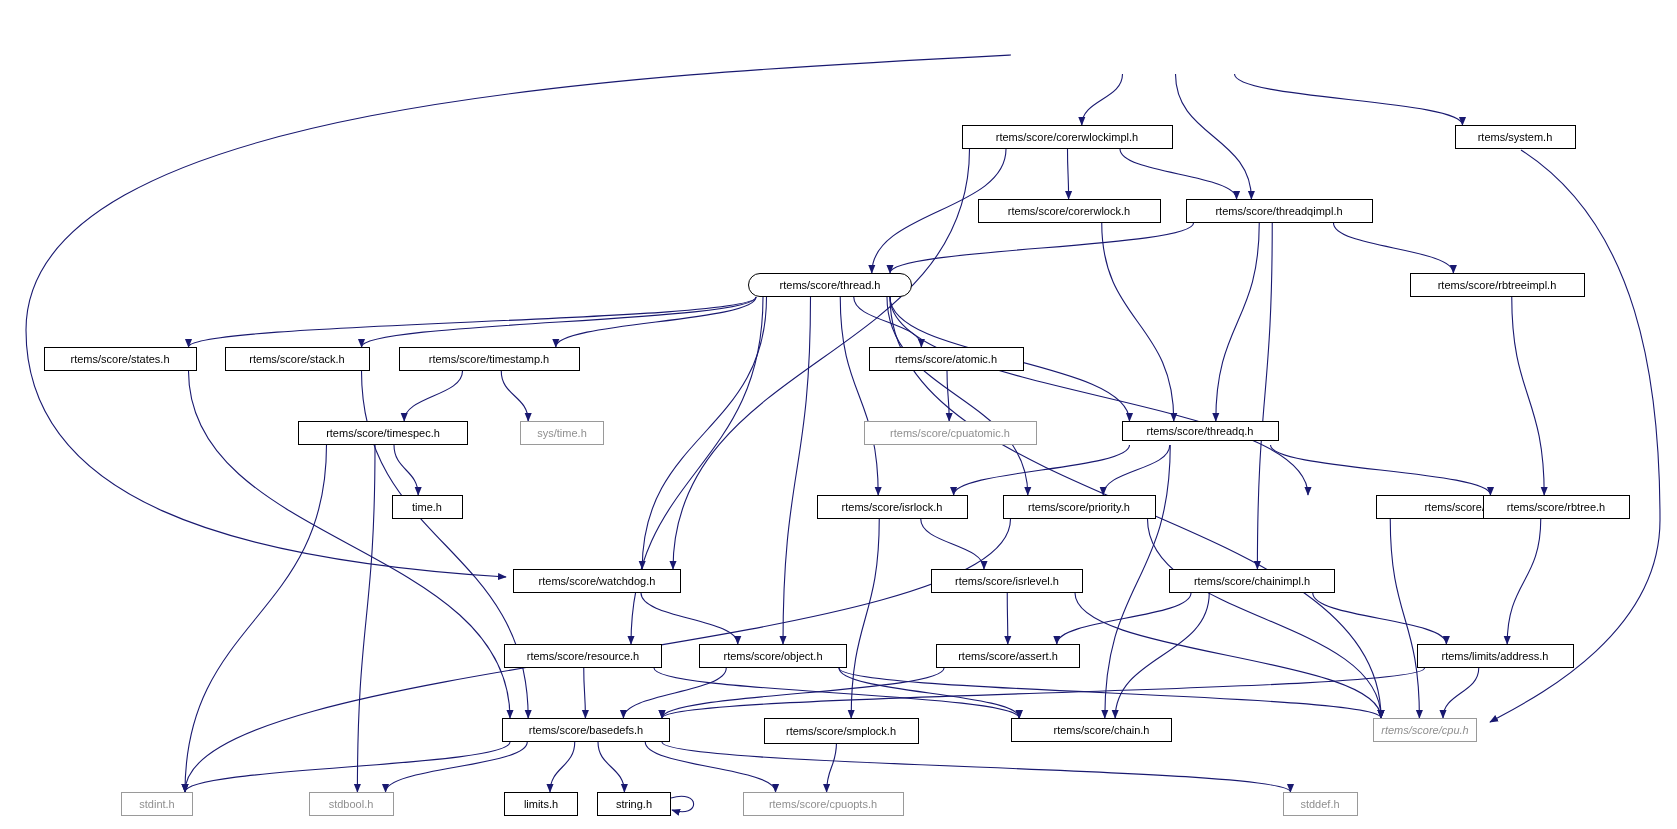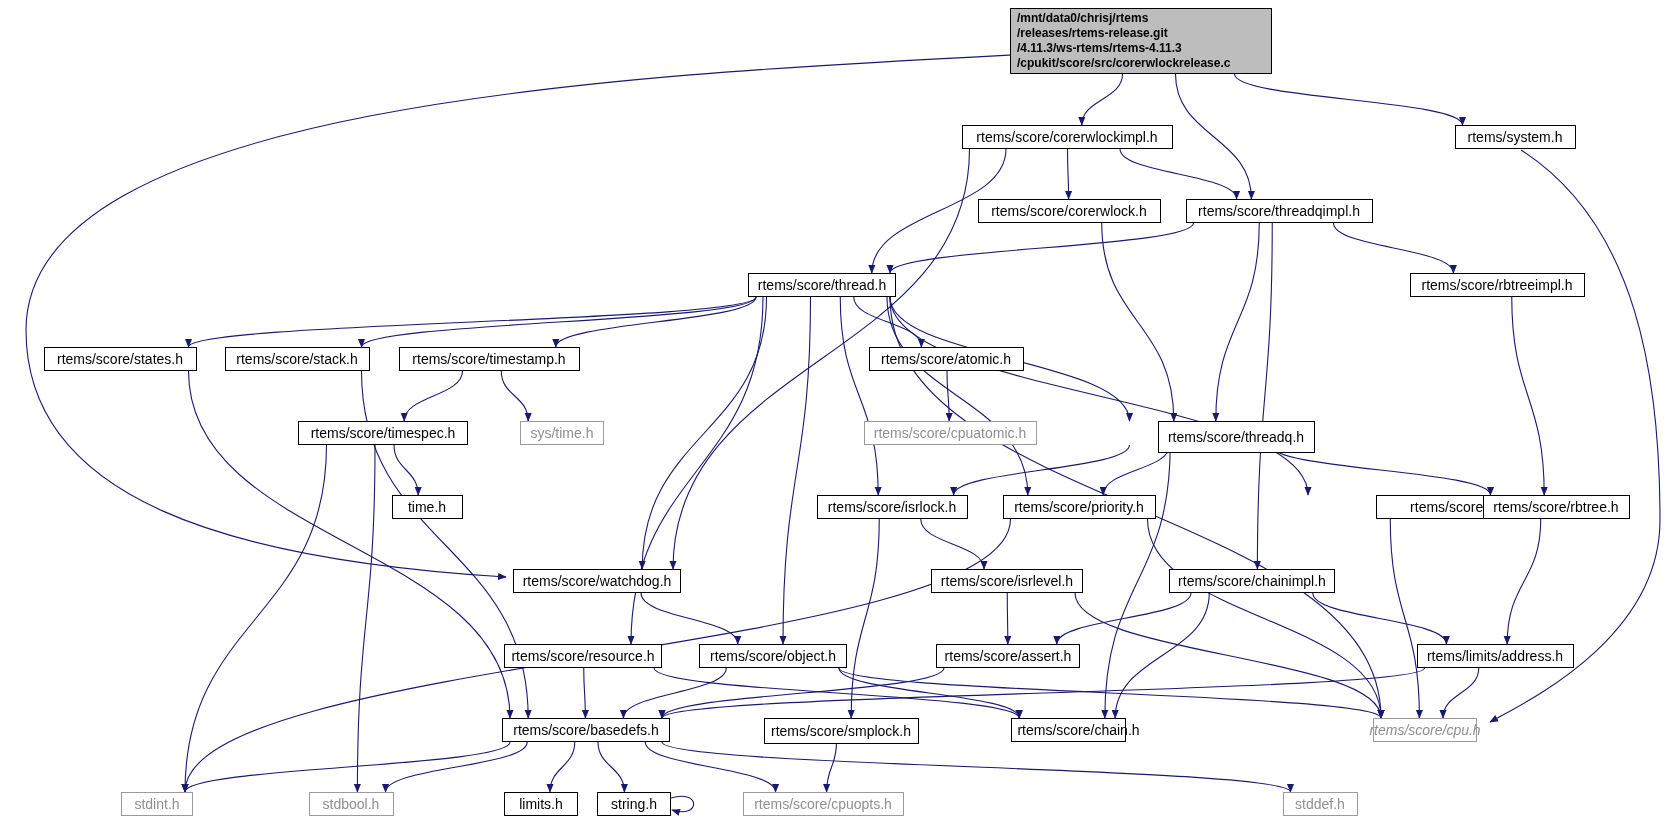--- a/index.html
+++ b/index.html
@@ -16,21 +16,21 @@
     overflow: hidden;
   }
   #graph svg { position: absolute; left: 0; top: 0; }
   .node {
     position: absolute;
     display: flex;
     align-items: center;
     justify-content: center;
     border: 1px solid #000000;
     background: #ffffff;
-    font-size: 14px;
+    font-size: 11px;
     color: #000000;
     white-space: nowrap;
     cursor: pointer;
     z-index: 2;
   }
   .node.external {
     border-color: #9a9a9a;
     color: #8f8f8f;
     cursor: default;
   }
@@ -119,55 +119,49 @@
       <path d="M 836.5 742 C 836.5 767, 826.6 767, 826.6 792" fill="none" stroke="#191970" stroke-width="1.1" marker-end="url(#arr)"></path>
       <path d="M 510 742 C 510 767, 185 767, 185 792" fill="none" stroke="#191970" stroke-width="1.1" marker-end="url(#arr)"></path>
       <path d="M 527.25 742 C 527.25 767, 385.5 767, 385.5 792" fill="none" stroke="#191970" stroke-width="1.1" marker-end="url(#arr)"></path>
       <path d="M 574.75 742 C 574.75 767, 550 767, 550 792" fill="none" stroke="#191970" stroke-width="1.1" marker-end="url(#arr)"></path>
       <path d="M 598 742 C 598 767, 624.4 767, 624.4 792" fill="none" stroke="#191970" stroke-width="1.1" marker-end="url(#arr)"></path>
       <path d="M 645.25 742 C 645.25 767, 775.6 767, 775.6 792" fill="none" stroke="#191970" stroke-width="1.1" marker-end="url(#arr)"></path>
       <path d="M 662 742 C 662 767, 1290.5 767, 1290.5 792" fill="none" stroke="#191970" stroke-width="1.1" marker-end="url(#arr)"></path>
       <path d="M 671 798 C 701 789, 701 819, 672 810" fill="none" stroke="#191970" stroke-width="1.1" marker-end="url(#arr)"></path>
       <path d="M 1521 150 C 1638 225, 1660 380, 1660 520 C 1660 640, 1522 704, 1490 722" fill="none" stroke="#191970" stroke-width="1.1" marker-end="url(#arr)"></path>
     </svg>
-    <div class="node root" style="left: 1010px; top: 8px; width: 262px; height: 66px;">
-      <div>/mnt/data0/chrisj/rtems</div>
-      <div>/releases/rtems-release.git</div>
-      <div>/4.11.3/ws-rtems/rtems-4.11.3</div>
-      <div>/cpukit/score/src/corerwlockrelease.c</div>
-    </div>
     <div class="node" style="left: 961.5px; top: 125px; width: 211px; height: 24px;">rtems/score/corerwlockimpl.h</div>
     <div class="node" style="left: 1454.5px; top: 125px; width: 121px; height: 24px;">rtems/system.h</div>
     <div class="node" style="left: 977.5px; top: 199px; width: 183px; height: 24px;">rtems/score/corerwlock.h</div>
     <div class="node" style="left: 1185.5px; top: 199px; width: 187px; height: 24px;">rtems/score/threadqimpl.h</div>
-    <div class="node" style="left: 748px; top: 273px; width: 148px; height: 24px;">rtems/score/thread.h</div>
+    <div class="node" style="left: 748px; top: 273px; width: 164px; height: 24px; border-radius: 12px;">rtems/score/thread.h</div>
     <div class="node" style="left: 1409.5px; top: 273px; width: 175px; height: 24px;">rtems/score/rbtreeimpl.h</div>
     <div class="node" style="left: 43.5px; top: 347px; width: 153px; height: 24px;">rtems/score/states.h</div>
     <div class="node" style="left: 224.5px; top: 347px; width: 145px; height: 24px;">rtems/score/stack.h</div>
     <div class="node" style="left: 398.5px; top: 347px; width: 181px; height: 24px;">rtems/score/timestamp.h</div>
     <div class="node" style="left: 868.5px; top: 347px; width: 155px; height: 24px;">rtems/score/atomic.h</div>
     <div class="node" style="left: 298px; top: 421px; width: 170px; height: 24px;">rtems/score/timespec.h</div>
     <div class="node external" style="left: 520px; top: 421px; width: 84px; height: 24px;">sys/time.h</div>
     <div class="node external" style="left: 863.5px; top: 421px; width: 173px; height: 24px;">rtems/score/cpuatomic.h</div>
-    <div class="node" style="left: 1121.5px; top: 421px; width: 157px; height: 32px; margin-left: 36px;">rtems/score/threadq.h</div>
+    <div class="node" style="left: 1121.5px; top: 421px; width: 157px; height: 20px;">rtems/score/threadq.h</div>
     <div class="node" style="left: 391.5px; top: 495px; width: 71px; height: 24px;">time.h</div>
     <div class="node" style="left: 816.5px; top: 495px; width: 151px; height: 24px;">rtems/score/isrlock.h</div>
     <div class="node" style="left: 1002.5px; top: 495px; width: 153px; height: 24px;">rtems/score/priority.h</div>
     <div class="node" style="left: 1376px; top: 495px; width: 180px; height: 24px; padding-left: 22px;">rtems/score/context.h</div>
     <div class="node" style="left: 1482.5px; top: 495px; width: 147px; height: 24px;">rtems/score/rbtree.h</div>
     <div class="node" style="left: 513px; top: 569px; width: 168px; height: 24px;">rtems/score/watchdog.h</div>
     <div class="node" style="left: 931px; top: 569px; width: 152px; height: 24px;">rtems/score/isrlevel.h</div>
     <div class="node" style="left: 1169px; top: 569px; width: 166px; height: 24px;">rtems/score/chainimpl.h</div>
     <div class="node" style="left: 504px; top: 644px; width: 158px; height: 24px;">rtems/score/resource.h</div>
     <div class="node" style="left: 699px; top: 644px; width: 148px; height: 24px;">rtems/score/object.h</div>
     <div class="node" style="left: 936px; top: 644px; width: 144px; height: 24px;">rtems/score/assert.h</div>
     <div class="node" style="left: 1416.5px; top: 644px; width: 157px; height: 24px;">rtems/limits/address.h</div>
     <div class="node" style="left: 502px; top: 718px; width: 168px; height: 24px;">rtems/score/basedefs.h</div>
     <div class="node" style="left: 763.5px; top: 718px; width: 155px; height: 26px;">rtems/score/smplock.h</div>
-    <div class="node" style="left: 1011px; top: 718px; width: 115px; height: 24px; padding-left: 20px;">rtems/score/chain.h</div>
+    <div class="node" style="left: 1011px; top: 718px; width: 161px; height: 24px; padding-left: 20px;">rtems/score/chain.h</div>
     <div class="node external" style="left: 1373px; top: 718px; width: 104px; height: 24px; font-style: italic;">rtems/score/cpu.h</div>
     <div class="node external" style="left: 121px; top: 792px; width: 72px; height: 24px;">stdint.h</div>
     <div class="node external" style="left: 308.5px; top: 792px; width: 85px; height: 24px;">stdbool.h</div>
     <div class="node" style="left: 504px; top: 792px; width: 74px; height: 24px;">limits.h</div>
     <div class="node" style="left: 597px; top: 792px; width: 74px; height: 24px;">string.h</div>
     <div class="node external" style="left: 742.5px; top: 792px; width: 161px; height: 24px;">rtems/score/cpuopts.h</div>
     <div class="node external" style="left: 1282.5px; top: 792px; width: 75px; height: 24px;">stddef.h</div>
   </div>
 
 </body></html>

